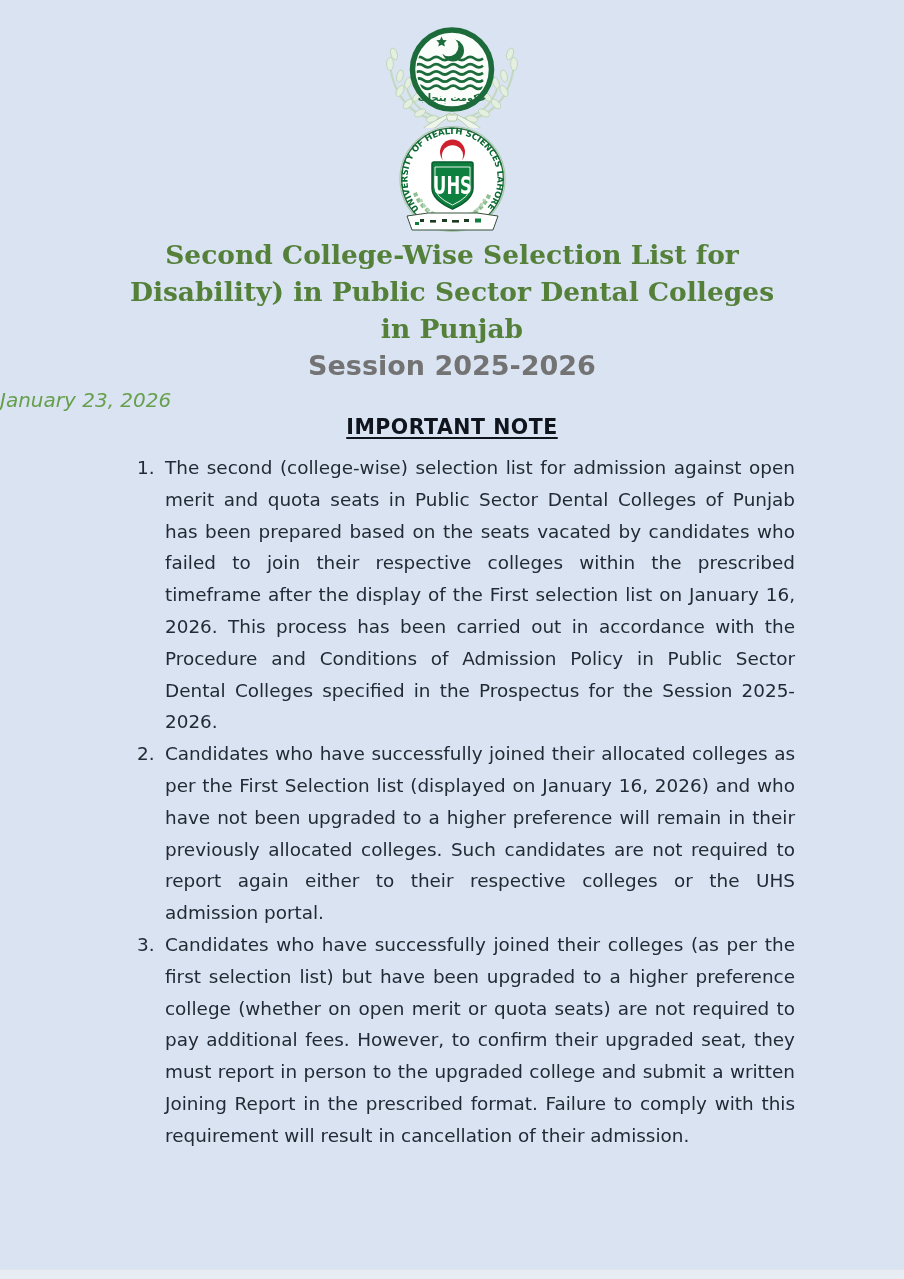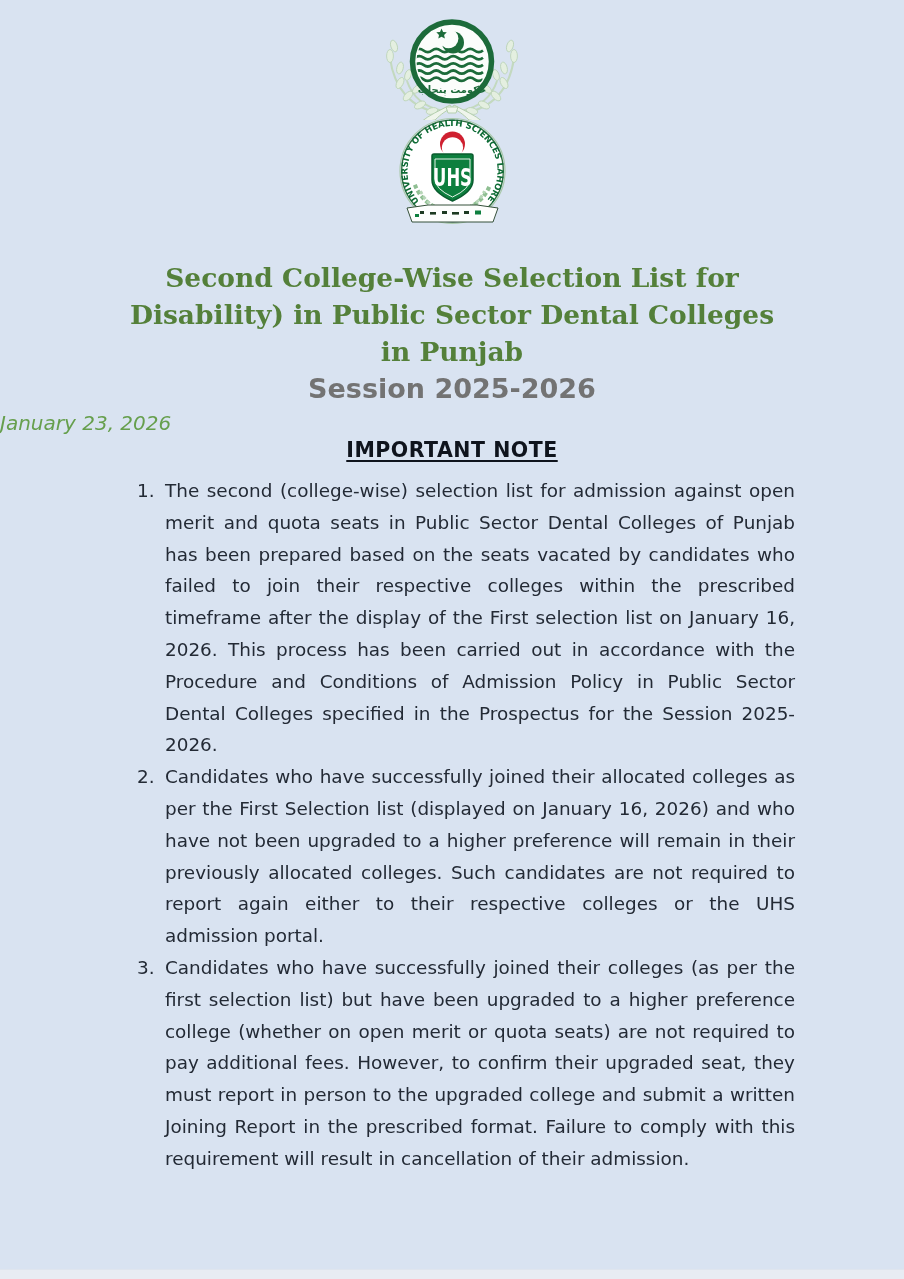--- a/index.html
+++ b/index.html
@@ -2,25 +2,25 @@
 <html><head>
 <meta charset="utf-8">
 <style>
   html,body { margin:0; padding:0; }
   body {
     width:904px; height:1279px;
     background:#d9e3f1;
     font-family:"DejaVu Sans", sans-serif;
     position:relative; overflow:hidden;
   }
-  .logo-block { text-align:left; padding-top:12px; }
+  .logo-block { text-align:left; padding-top:20px; }
   .crest-svg { display:block; margin:0 auto; }
   .uhs-svg { display:block; margin:-4px auto 0 auto; }
 
-  .title-block { margin-top:31px; }
+  .title-block { }
   .title-line {
     font-family:"DejaVu Serif", serif;
     font-weight:bold;
     font-size:26.5px;
     line-height:37px;
     text-align:center;
     white-space:nowrap;
     color:#54803a;
   }
   .session-line {

